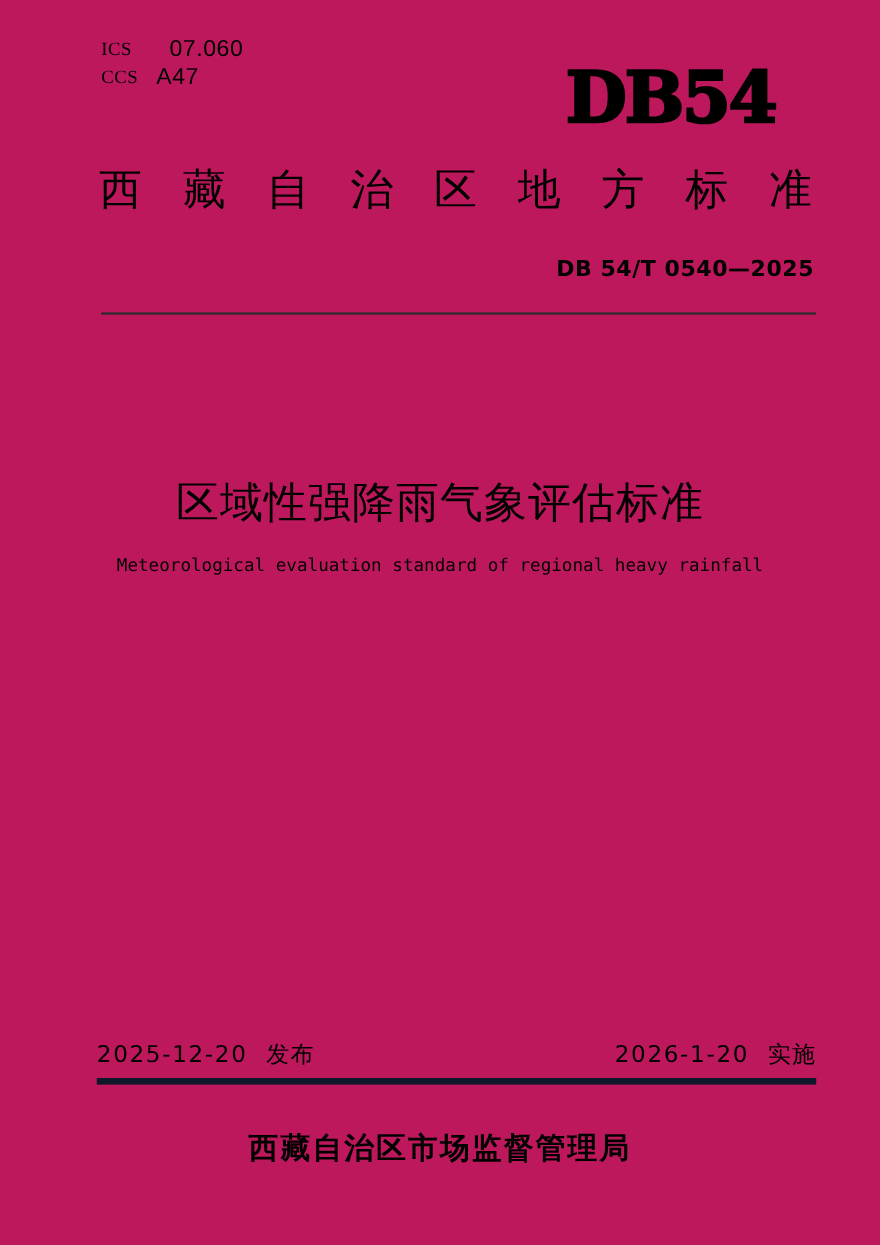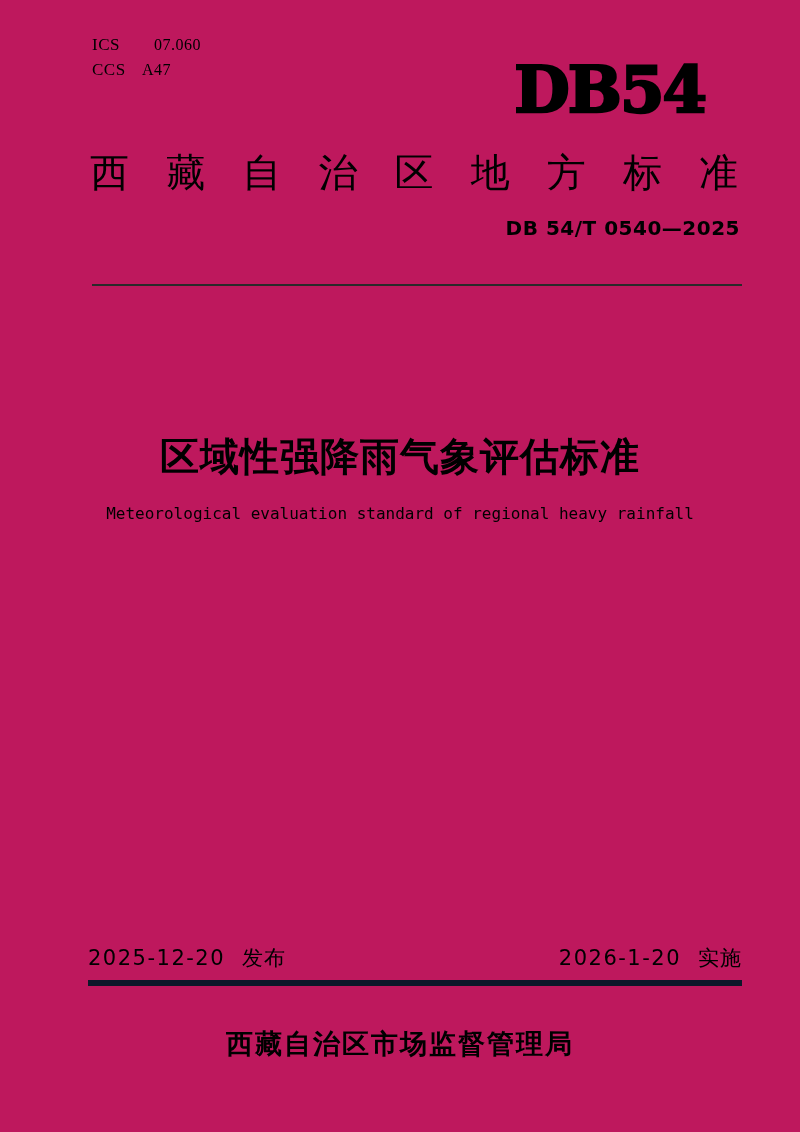--- a/index.html
+++ b/index.html
@@ -25,21 +25,21 @@
     top: 32px;
     font-family: "Liberation Serif", serif;
     font-size: 17px;
     line-height: 25px;
     letter-spacing: 0.5px;
   }
   .ics-block .code-line { display: flex; }
   .ics-block .code-label { min-width: 44px; }
   .ics-block .gap-wide { display: inline-block; width: 18px; }
   .ics-block .gap-narrow { display: inline-block; width: 6px; }
-  .ics-block .code-value { font-family: Liberation Serif, serif; font-size: 16px; }
+  .ics-block .code-value { font-family: Liberation Sans, sans-serif; font-size: 21px; }
 
   
   .db54-logo {
     position: absolute;
     top: 58px;
     right: 95px;
     font-family: "DejaVu Serif", serif;
     font-weight: bold;
     font-size: 64px;
     line-height: 64px;
@@ -59,21 +59,21 @@
     justify-content: space-between;
     font-size: 39px;
     line-height: 46px;
     font-weight: 500;
   }
 
   
   .standard-number {
     position: absolute;
     right: 60px;
-    top: 216px;
+    top: 232px;
     font-size: 20px;
     font-weight: bold;
     letter-spacing: 0.5px;
     text-align: center;
   }
 
   
   .rule-top {
     position: absolute;
     left: 92px;
@@ -84,21 +84,21 @@
   }
 
   
   .doc-title {
     position: absolute;
     left: 0;
     right: 0;
     top: 430px;
     text-align: center;
     font-size: 39px;
-    font-weight: bold;
+    font-weight: normal;
     letter-spacing: 1px;
   }
 
   
   .doc-title-en {
     position: absolute;
     left: 0;
     right: 0;
     top: 504px;
     text-align: center;

